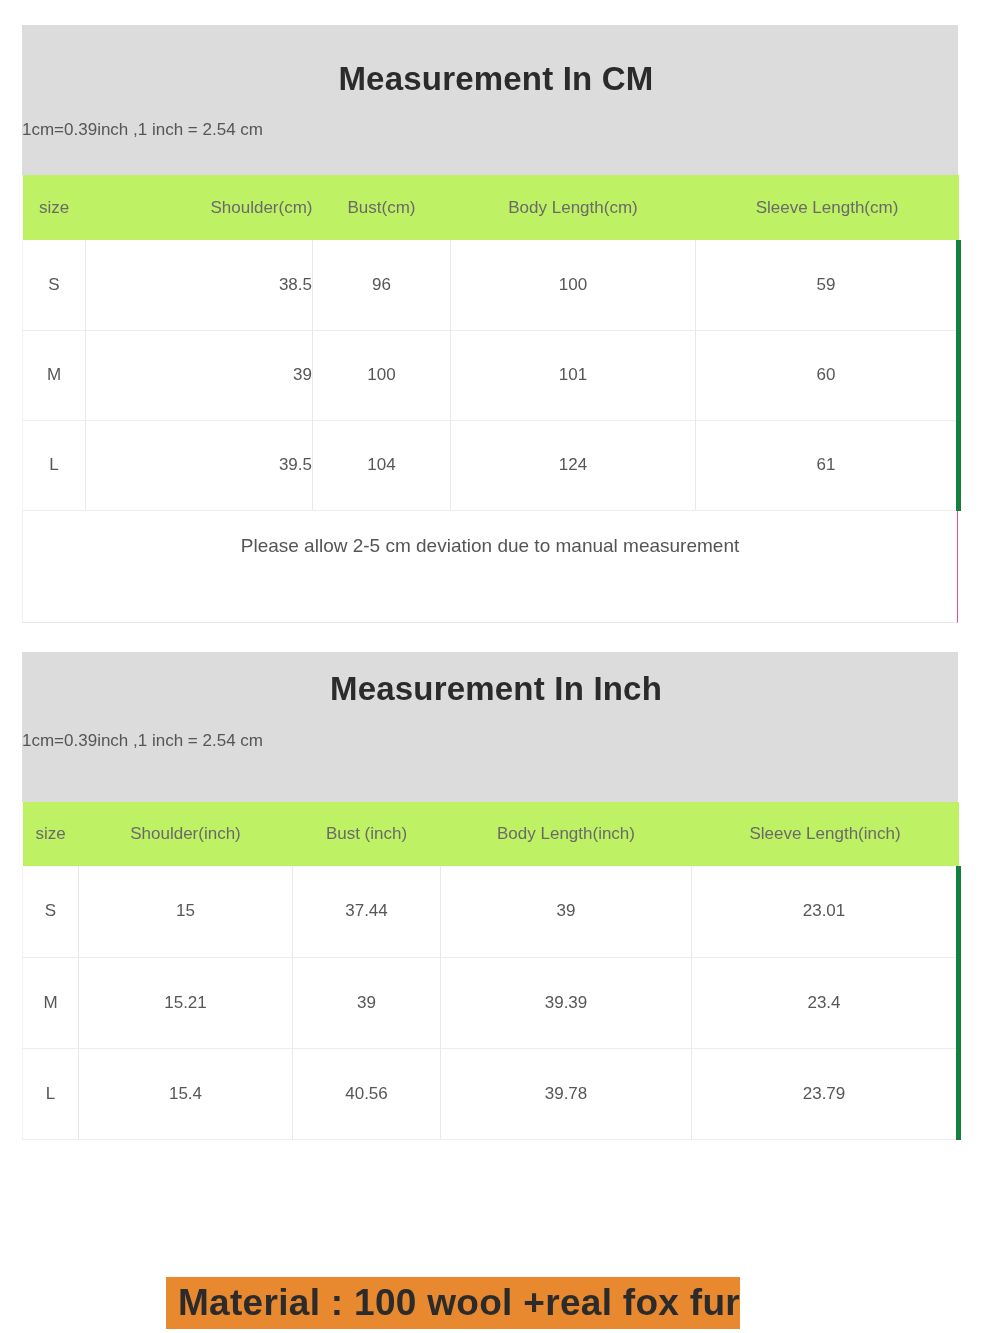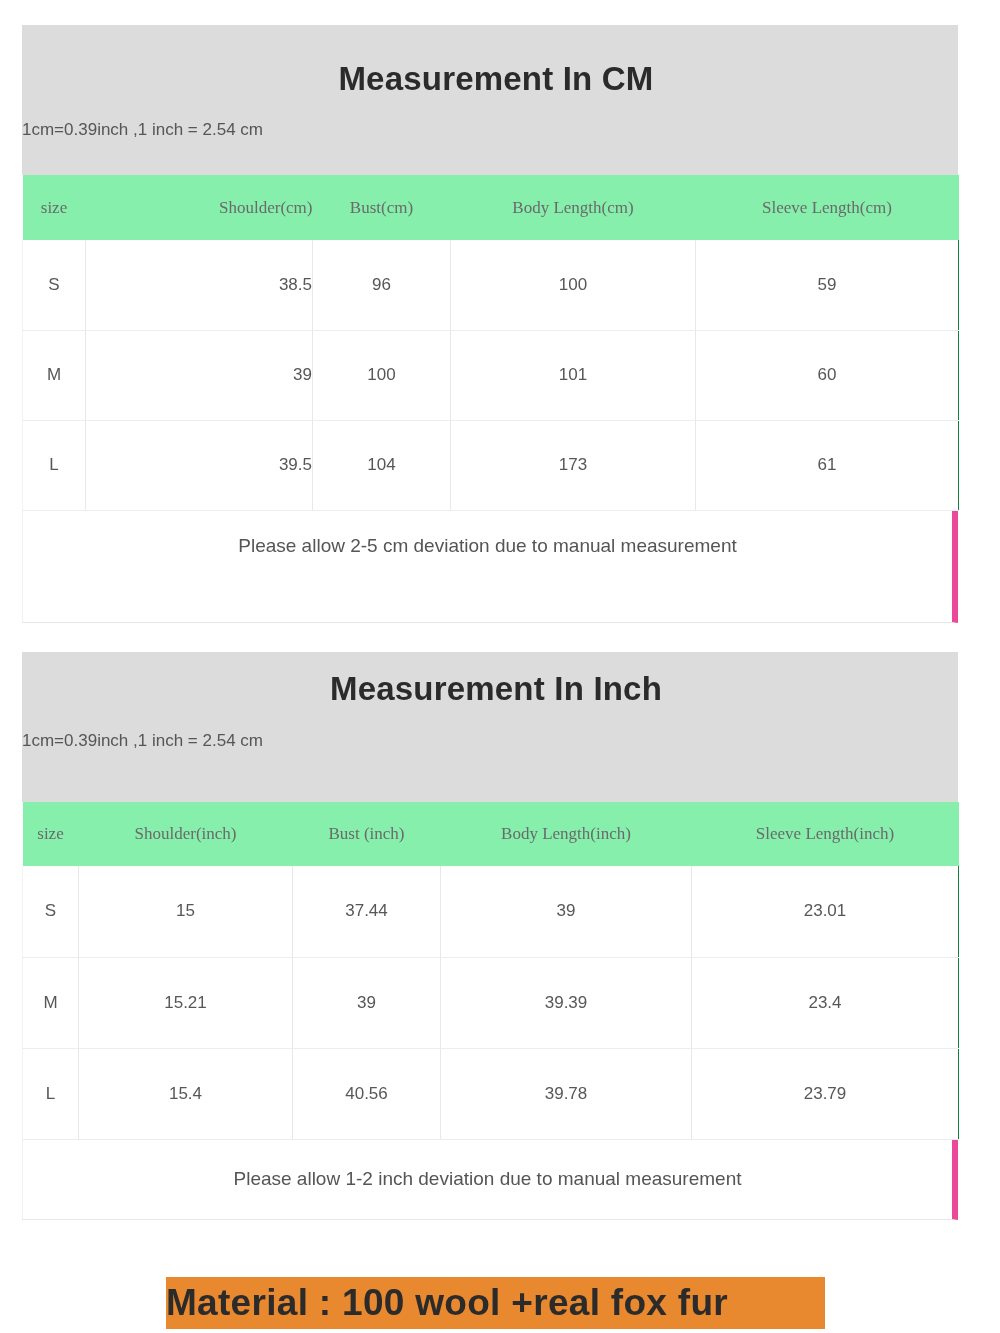--- a/index.html
+++ b/index.html
@@ -50,22 +50,21 @@
   }
 
   
   table.size-table {
     width: 100%;
     border-collapse: collapse;
     table-layout: fixed;
   }
 
   table.size-table thead tr {
-    background: #86efac;
-    font-family: Liberation Serif, serif;
+    background: #bef264;
   }
 
   table.size-table th {
     font-size: 17px;
     font-weight: normal;
     color: #6a6a6a;
     text-align: center;
     border: none;
     padding: 0;
     vertical-align: middle;
@@ -78,63 +77,63 @@
   table.size-table td {
     font-size: 17px;
     color: #575757;
     text-align: center;
     vertical-align: middle;
     border-right: 1px solid #e8e8e8;
     border-bottom: 1px solid #ededed;
     padding: 0;
   }
 
-  table.size-table td:last-child { border-right: 1px solid #15803d; }
+  table.size-table td:last-child { border-right: 5px solid #15803d; }
   table.size-table td:first-child { border-left: 1px solid #f2f2f2; }
 
   
   .cm-table th.c0, .cm-table td.c0 { width: 63px; }
   .cm-table th.c1, .cm-table td.c1 { width: 227px; text-align: right; }
   .cm-table th.c2, .cm-table td.c2 { width: 138px; }
   .cm-table th.c3, .cm-table td.c3 { width: 245px; }
   .cm-table th.c4, .cm-table td.c4 { width: 263px; }
 
   
   .in-table th.c0, .in-table td.c0 { width: 56px; }
   .in-table th.c1, .in-table td.c1 { width: 214px; }
   .in-table th.c2, .in-table td.c2 { width: 148px; }
   .in-table th.c3, .in-table td.c3 { width: 251px; }
   .in-table th.c4, .in-table td.c4 { width: 267px; }
 
   .note-box {
     background: #ffffff;
     border-left: 1px solid #f0f0f0;
-    border-right: 6px solid #ec4899;
+    border-right: 1px solid #ec4899;
     border-bottom: 1px solid #e7e7e7;
     text-align: center;
   }
 
   .note-line {
     font-size: 19px;
     color: #555555;
     line-height: 34px;
     white-space: nowrap;
   }
 
   
   .material-banner {
     position: absolute;
     left: 166px;
     top: 1277px;
-    width: 659px;
+    width: 574px;
     height: 52px;
     background: #e8882f;
     display: flex;
     align-items: center;
-    justify-content: flex-start;
+    justify-content: flex-end;
   }
 
   .material-text {
     font-size: 37px;
     font-weight: bold;
     color: #2b2b2b;
     white-space: nowrap;
     letter-spacing: 0.3px;
   }
 </style>
@@ -172,21 +171,21 @@
           <td class="c0">M</td>
           <td class="c1">39</td>
           <td class="c2">100</td>
           <td class="c3">101</td>
           <td class="c4">60</td>
         </tr>
         <tr style="height:90px;">
           <td class="c0">L</td>
           <td class="c1">39.5</td>
           <td class="c2">104</td>
-          <td class="c3">173</td>
+          <td class="c3">124</td>
           <td class="c4">61</td>
         </tr>
       </tbody>
     </table>
 
     <div class="note-box" style="height:112px; padding-top:18px;">
       <div class="note-line">Please allow 2-5 cm deviation due to manual measurement</div>
     </div>
 
   </div>
@@ -226,23 +225,20 @@
         <tr style="height:91px;">
           <td class="c0">L</td>
           <td class="c1">15.4</td>
           <td class="c2">40.56</td>
           <td class="c3">39.78</td>
           <td class="c4">23.79</td>
         </tr>
       </tbody>
     </table>
 
-    <div class="note-box" style="height:80px; padding-top:22px;">
-      <div class="note-line">Please allow 1-2 inch deviation due to manual measurement</div>
-    </div>
 
   </div>
 
   <div class="material-banner">
     <span class="material-text">Material :  100 wool +real fox fur</span>
   </div>
 
 </div>
 
 </body></html>

